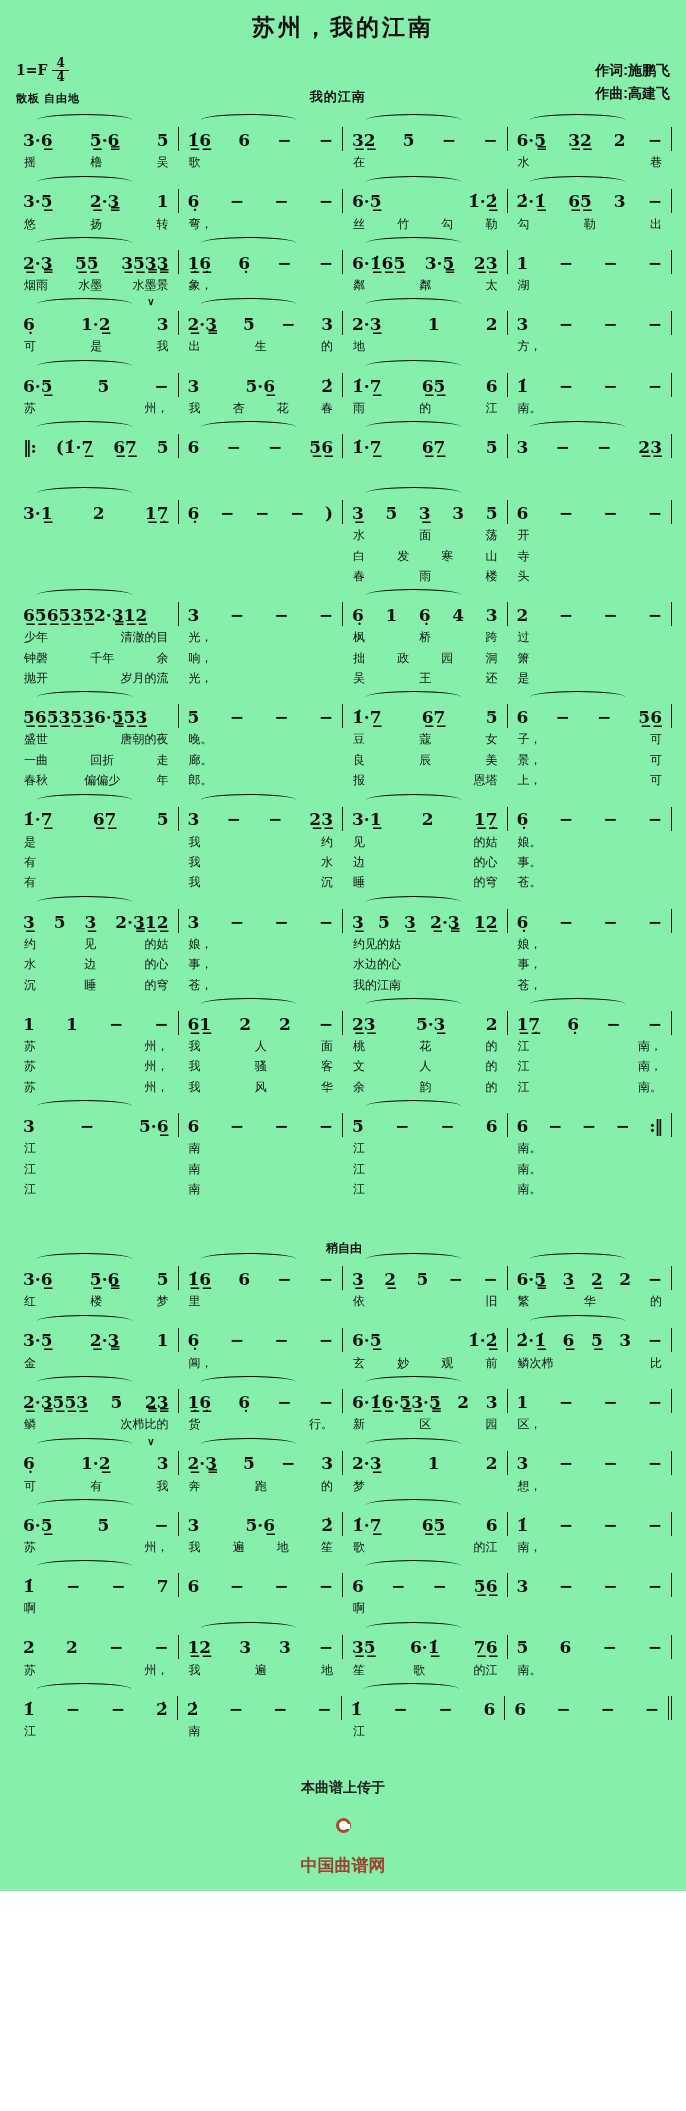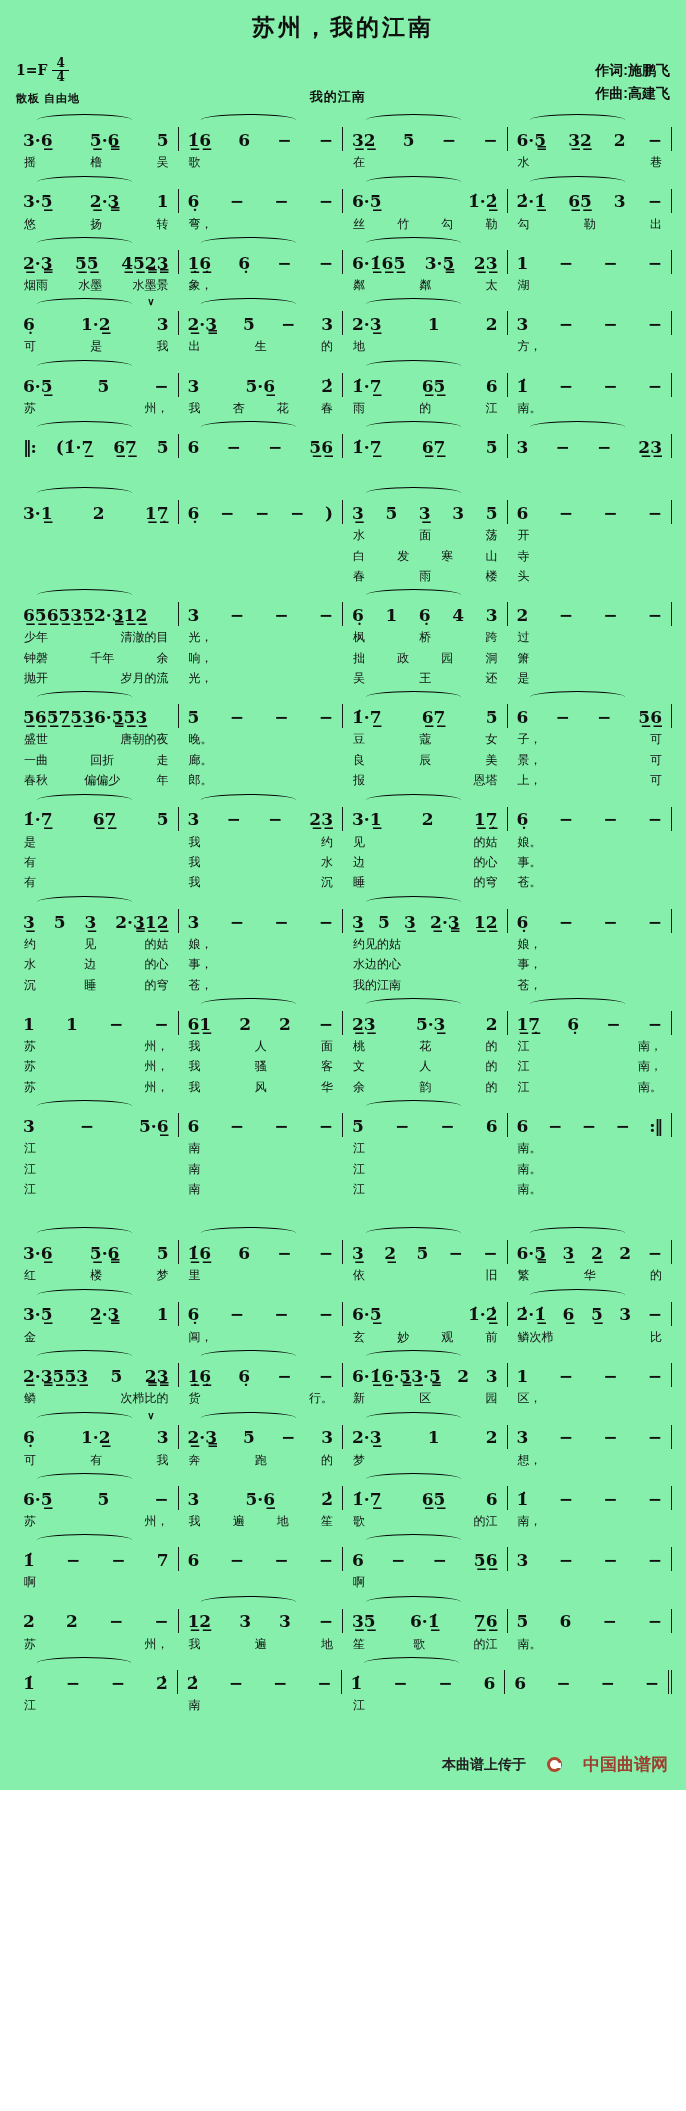--- a/index.html
+++ b/index.html
@@ -23,21 +23,21 @@
   .ntokens{display:flex;justify-content:space-between;align-items:flex-end;min-height:24px;
     font-family:"DejaVu Serif",serif;font-size:17px;font-weight:600;line-height:1.25;}
   .tok{white-space:nowrap;}
   .tok.rep{font-weight:bold;letter-spacing:-1px;}
   .arc{position:absolute;top:-13px;left:14%;width:58%;height:11px;border-top:1.6px solid #000;
     border-radius:50% 50% 0 0;}
   .breath{position:absolute;top:-15px;right:14%;font-size:10px;font-style:normal;font-weight:bold;}
   .lyr-row{display:flex;margin-top:3px;}
   .lcell{flex:1;display:flex;justify-content:space-between;padding:0 10px;font-size:12px;line-height:1.45;}
   .ltok{white-space:pre;}
-  .footer{display:flex;justify-content:flex-end;align-items:center;gap:21px;padding:26px 18px 6px;}
+  .footer{display:flex;justify-content:flex-end;align-items:center;gap:21px;padding:26px 18px 6px;flex-direction:column;}
   .f-prefix{font-size:14px;font-weight:bold;color:#222;}
   .logo{width:15px;height:15px;border-radius:50%;border:3.5px solid #b0492f;box-sizing:border-box;display:inline-block;position:relative;background:#fff;}
   .logo::after{content:"";position:absolute;right:-2px;top:3px;width:6px;height:5px;background:#fff;}
   .f-site{font-size:17px;font-weight:bold;font-family:"DejaVu Serif",serif;}
 </style>
 </head>
 <body>
 
 <div class="page">
   <h1 class="title">苏州，我的江南</h1>
@@ -174,21 +174,21 @@
           </div>
         </div>
       </div>
       <div class="system">
         <div class="notes-row">
           <div class="ncell">
             <i class="arc"></i>
             <div class="ntokens">
               <span class="tok">2̲·3̳</span>
               <span class="tok">5̲5̲</span>
-              <span class="tok">4̲5̲2̳3̳</span>
+              <span class="tok">3̲5̲3̳3̳</span>
             </div>
           </div>
           <div class="ncell">
             <i class="arc"></i>
             <div class="ntokens">
               <span class="tok">1̣̲6̣̲</span>
               <span class="tok">6̣</span>
               <span class="tok">−</span>
               <span class="tok">−</span>
             </div>
@@ -542,21 +542,21 @@
           <div class="lcell">
             <span class="ltok">是</span>
           </div>
         </div>
       </div>
       <div class="system">
         <div class="notes-row">
           <div class="ncell">
             <i class="arc"></i>
             <div class="ntokens">
-              <span class="tok">5̲6̲5̲7̲5̲3̲6·5̳5̲3̲</span>
+              <span class="tok">5̲6̲5̲3̲5̲3̲6·5̳5̲3̲</span>
             </div>
           </div>
           <div class="ncell">
             <div class="ntokens">
               <span class="tok">5</span>
               <span class="tok">−</span>
               <span class="tok">−</span>
               <span class="tok">−</span>
             </div>
           </div>
@@ -978,20 +978,21 @@
           </div>
           <div class="lcell">
             <span class="ltok">江</span>
           </div>
           <div class="lcell">
             <span class="ltok">南。</span>
           </div>
         </div>
       </div>
       <div class="system">
+        <div class="sys-label">稍自由</div>
         <div class="notes-row">
           <div class="ncell">
             <i class="arc"></i>
             <div class="ntokens">
               <span class="tok">3·6̲</span>
               <span class="tok">5̲·6̳</span>
               <span class="tok">5</span>
             </div>
           </div>
           <div class="ncell">

